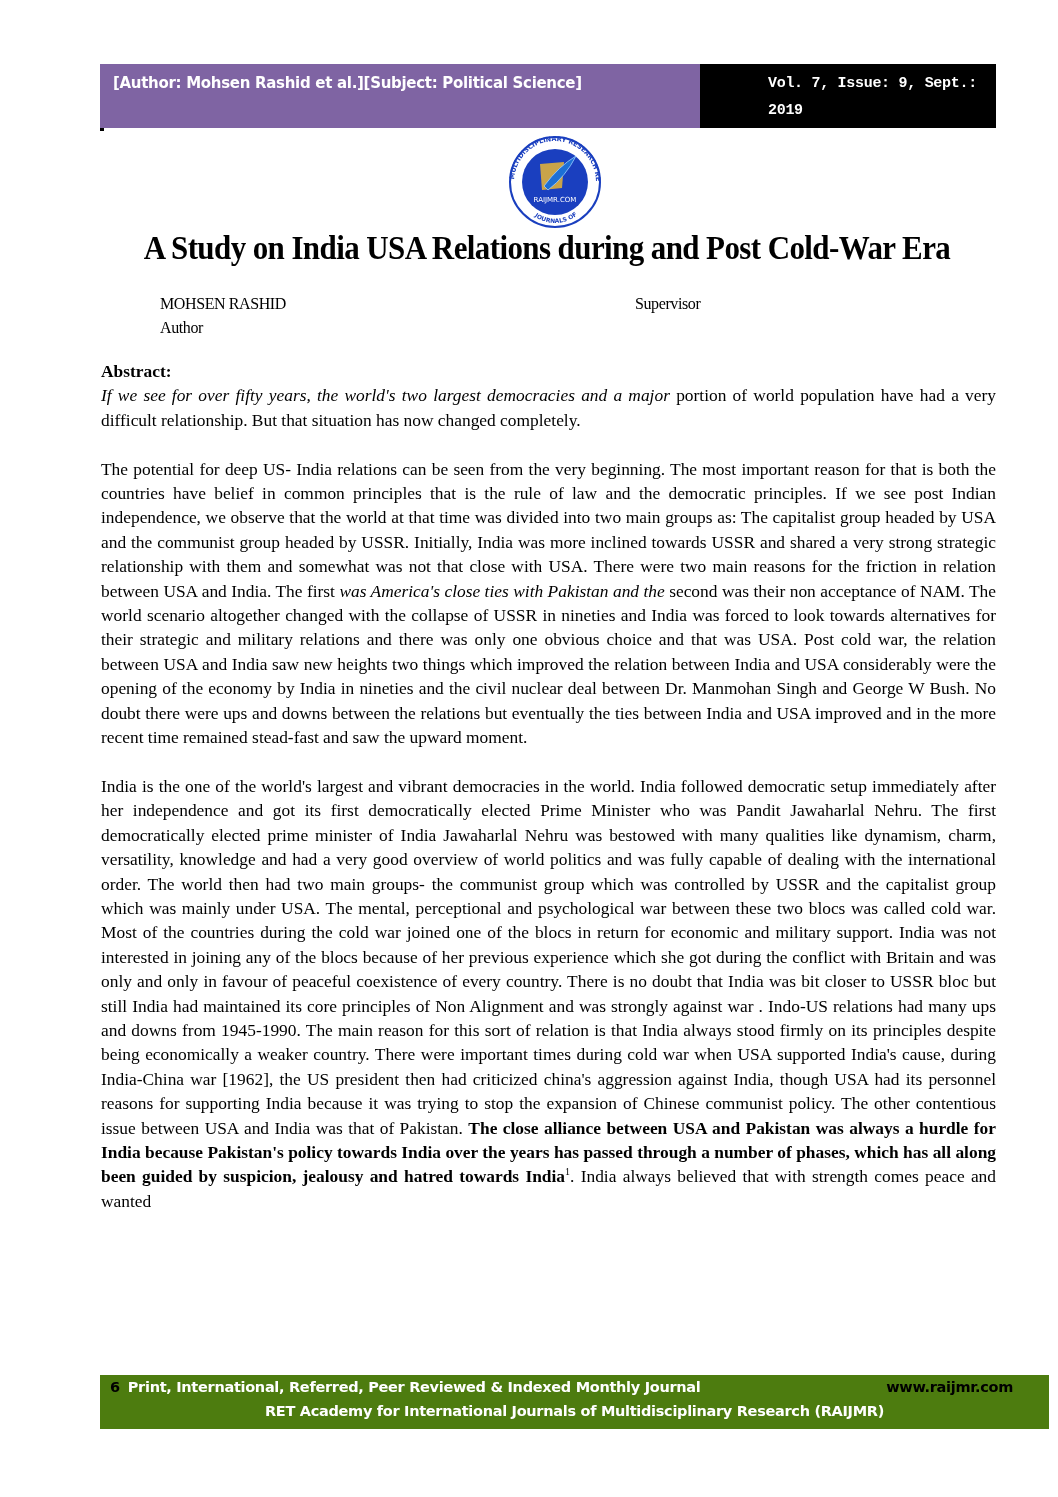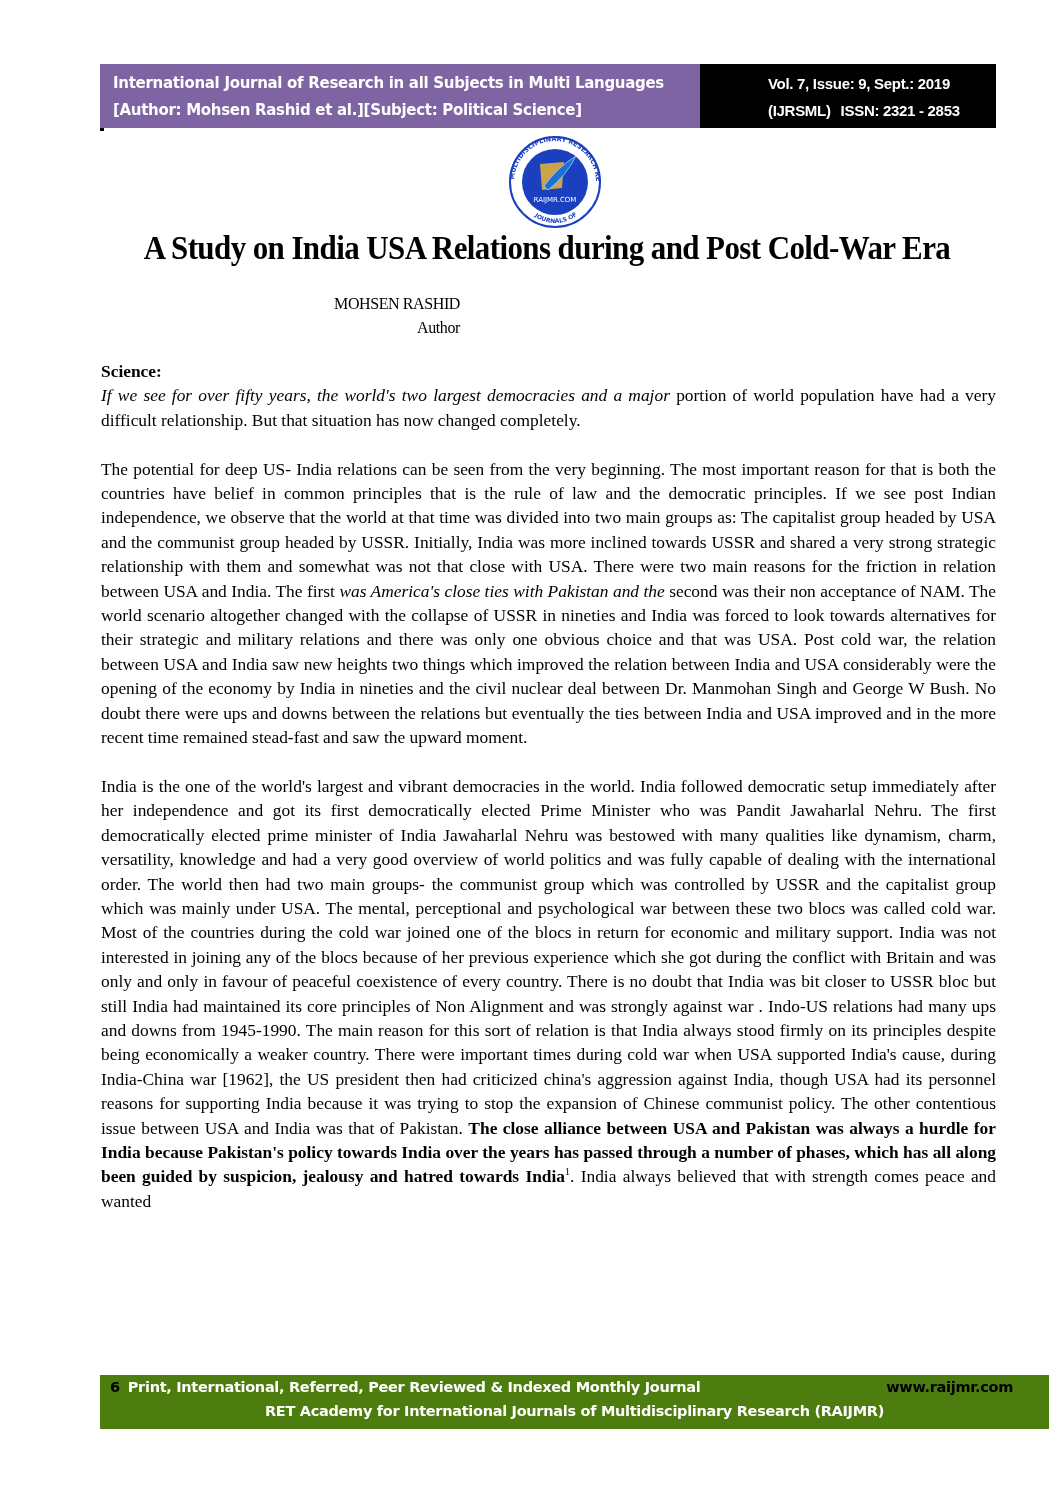--- a/index.html
+++ b/index.html
@@ -1,42 +1,41 @@
 <!DOCTYPE html>
 <html><head>
   <meta charset="utf-8">
   <style>
     html, body { margin: 0; padding: 0; background: #ffffff; }
     body { width: 1058px; height: 1497px; position: relative; overflow: hidden; }
     .hdr-left { position: absolute; left: 100px; top: 64px; width: 600px; height: 64px; background: #7f64a3; color: #ffffff; font-family: "DejaVu Sans", sans-serif; font-weight: bold; font-size: 15px; box-sizing: border-box; padding: 6px 0 0 13px; line-height: 27px; letter-spacing: -0.3px; }
-    .hdr-right { position: absolute; left: 700px; top: 64px; width: 296px; height: 64px; background: #000000; color: #ffffff; font-family: Liberation Sans, sans-serif; font-weight: bold; font-size: 15px; box-sizing: border-box; padding: 6px 0 0 68px; line-height: 27px; letter-spacing: -0.3px; }
+    .hdr-right { position: absolute; left: 700px; top: 64px; width: 296px; height: 64px; background: #000000; color: #ffffff; font-family: Liberation Mono, monospace; font-weight: bold; font-size: 15px; box-sizing: border-box; padding: 6px 0 0 68px; line-height: 27px; letter-spacing: -0.3px; }
     .hdr-right .gap { display: inline-block; width: 10px; }
     .tick { position: absolute; left: 100px; top: 128px; width: 4px; height: 3px; background: #000; }
     .logo { position: absolute; left: 504px; top: 136px; width: 102px; height: 92px; }
     .title { position: absolute; left: 0; top: 230px; width: 1094px; text-align: center; font-family: "Liberation Serif", serif; font-weight: bold; font-size: 31px; color: #000; letter-spacing: -0.6px; transform: scaleY(1.08); }
-    .person { position: absolute; top: 292px; width: 300px; text-align: right; font-family: "Liberation Serif", serif; font-size: 16px; line-height: 24px; color: #000; letter-spacing: -0.4px; }
+    .person { position: absolute; top: 292px; width: 300px; text-align: left; font-family: "Liberation Serif", serif; font-size: 16px; line-height: 24px; color: #000; letter-spacing: -0.4px; }
     .p-author { left: 160px; }
     .p-super { left: 635px; }
     .body { position: absolute; left: 101px; top: 359px; width: 895px; font-family: "Liberation Serif", serif; font-size: 17.4px; line-height: 24.4px; color: #000; }
     .body p { margin: 0; text-align: justify; text-align-last: left; }
     .h { font-weight: bold; }
     .gapline { height: 24.4px; }
     .ital { font-style: italic; }
     sup { font-size: 10px; line-height: 0; }
     .ftr { position: absolute; left: 100px; top: 1375px; width: 949px; height: 54px; background: #4d7c0f; font-family: "DejaVu Sans", sans-serif; font-weight: bold; font-size: 14.5px; color: #ffffff; letter-spacing: -0.3px; }
     .ftr .row1 { position: absolute; left: 10px; top: 4px; }
     .ftr .pg { color: #000; margin-right: 8px; }
     .ftr .url { position: absolute; right: 36px; top: 4px; color: #000; }
     .ftr .row2 { position: absolute; left: 0; width: 100%; top: 28px; text-align: center; }
   </style>
 </head>
 <body>
 
 <div class="hdr-left">
-  <div>International Journal of Research in all Subjects in Multi Languages</div>
   <div>[Author: Mohsen Rashid et al.][Subject: Political Science]</div>
 </div>
 <div class="hdr-right">
   <div>Vol. 7, Issue: 9, Sept.: 2019</div>
   <div><span>(IJRSML)</span><span class="gap"></span><span>ISSN: 2321 - 2853</span></div>
 </div>
 <div class="tick"></div>
 
 <div class="logo">
   <svg width="102" height="92" viewBox="0 0 102 92">
@@ -58,24 +57,25 @@
   </svg>
 </div>
 
 <div class="title">A Study on India USA Relations during and Post Cold-War Era</div>
 
 <div class="person p-author">
   <div>MOHSEN RASHID</div>
   <div>Author</div>
 </div>
 <div class="person p-super">
+  <div>Supervisor</div>
 </div>
 
 <div class="body">
-  <p class="h">Science:</p>
+  <p class="h">Abstract:</p>
   <p><span class="ital">If we see for over fifty years, the world's two largest democracies and a major</span><span> portion of world population have had a very difficult relationship. But that situation has now changed completely.</span></p>
   <div class="gapline"></div>
   <p><span>The potential for deep US- India relations can be seen from the very beginning. The most important reason for that is both the countries have belief in common principles that is   the rule of law and the democratic principles. If we see post Indian independence, we observe that the world at that time was divided into two main groups as: The capitalist group headed by USA and the communist group headed by USSR. Initially, India was more inclined towards USSR and shared a very strong strategic relationship with them and somewhat was not that close with USA. There were two main reasons for the friction in relation between USA and India. The first </span><span class="ital">was America's close ties with Pakistan and the</span><span> second was their non acceptance of NAM. The world scenario altogether changed with the collapse of USSR in nineties and India was forced to look towards alternatives for their strategic and military relations and there was only one obvious choice and that was USA. Post cold war, the relation between USA and India saw new heights two things which improved the relation between India and USA considerably were the opening of the economy by India in nineties and the civil nuclear deal between Dr. Manmohan Singh and George W Bush. No doubt there were ups and downs between the relations but eventually the ties between India and USA improved and in the more recent time remained stead-fast and saw the upward moment.</span></p>
   <div class="gapline"></div>
   <p><span>India is the one of the world's largest and vibrant democracies in the world. India followed democratic setup immediately after her independence and got its first democratically elected Prime Minister who was Pandit Jawaharlal Nehru. The first democratically elected prime minister of India Jawaharlal Nehru was bestowed with many qualities like dynamism, charm, versatility, knowledge and had a very good overview of world politics and was fully capable of dealing with the international order. The world then had two main groups- the communist group which was controlled by USSR and the capitalist group which was mainly under USA. The mental, perceptional and psychological war between these two blocs was called cold war. Most of the countries during the cold war joined one of the blocs in return for economic and military support. India was not interested in joining any of the blocs because of her previous experience which she got during the conflict with Britain and was only and only in favour of peaceful coexistence of every country. There is no doubt that  India was bit closer to USSR bloc but still India had maintained its core principles of Non Alignment and was strongly against war .  Indo-US relations had many ups and downs from 1945-1990. The main reason for this sort of relation is that India always stood firmly on its principles despite being economically a weaker country. There were important times during cold war when USA supported India's cause, during India-China war [1962], the US president then had criticized china's aggression against India, though USA had its personnel reasons for supporting India because it  was trying to stop the expansion of Chinese communist policy. The other contentious issue between USA and India was that of Pakistan.  </span><b>The close alliance between USA and Pakistan was always a hurdle for India because Pakistan's policy towards India over the years has passed through a number of phases, which has all along been guided by suspicion, jealousy and hatred towards India</b><sup>1</sup><span>. India always believed that with strength comes peace and wanted</span></p>
 </div>
 
 <div class="ftr">
   <div class="row1"><span class="pg">6</span><span>Print, International, Referred, Peer Reviewed &amp; Indexed Monthly Journal</span></div>
   <div class="url">www.raijmr.com</div>

